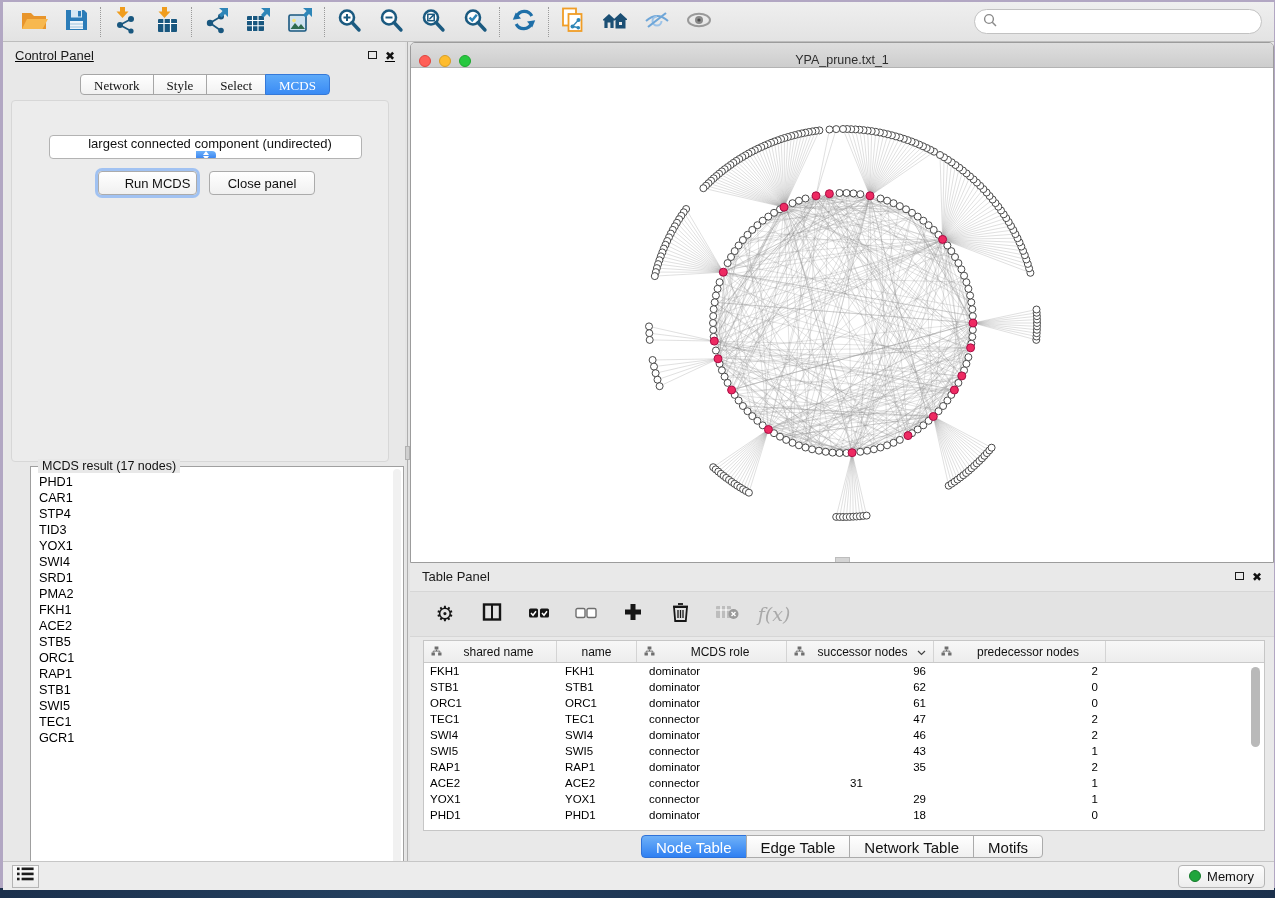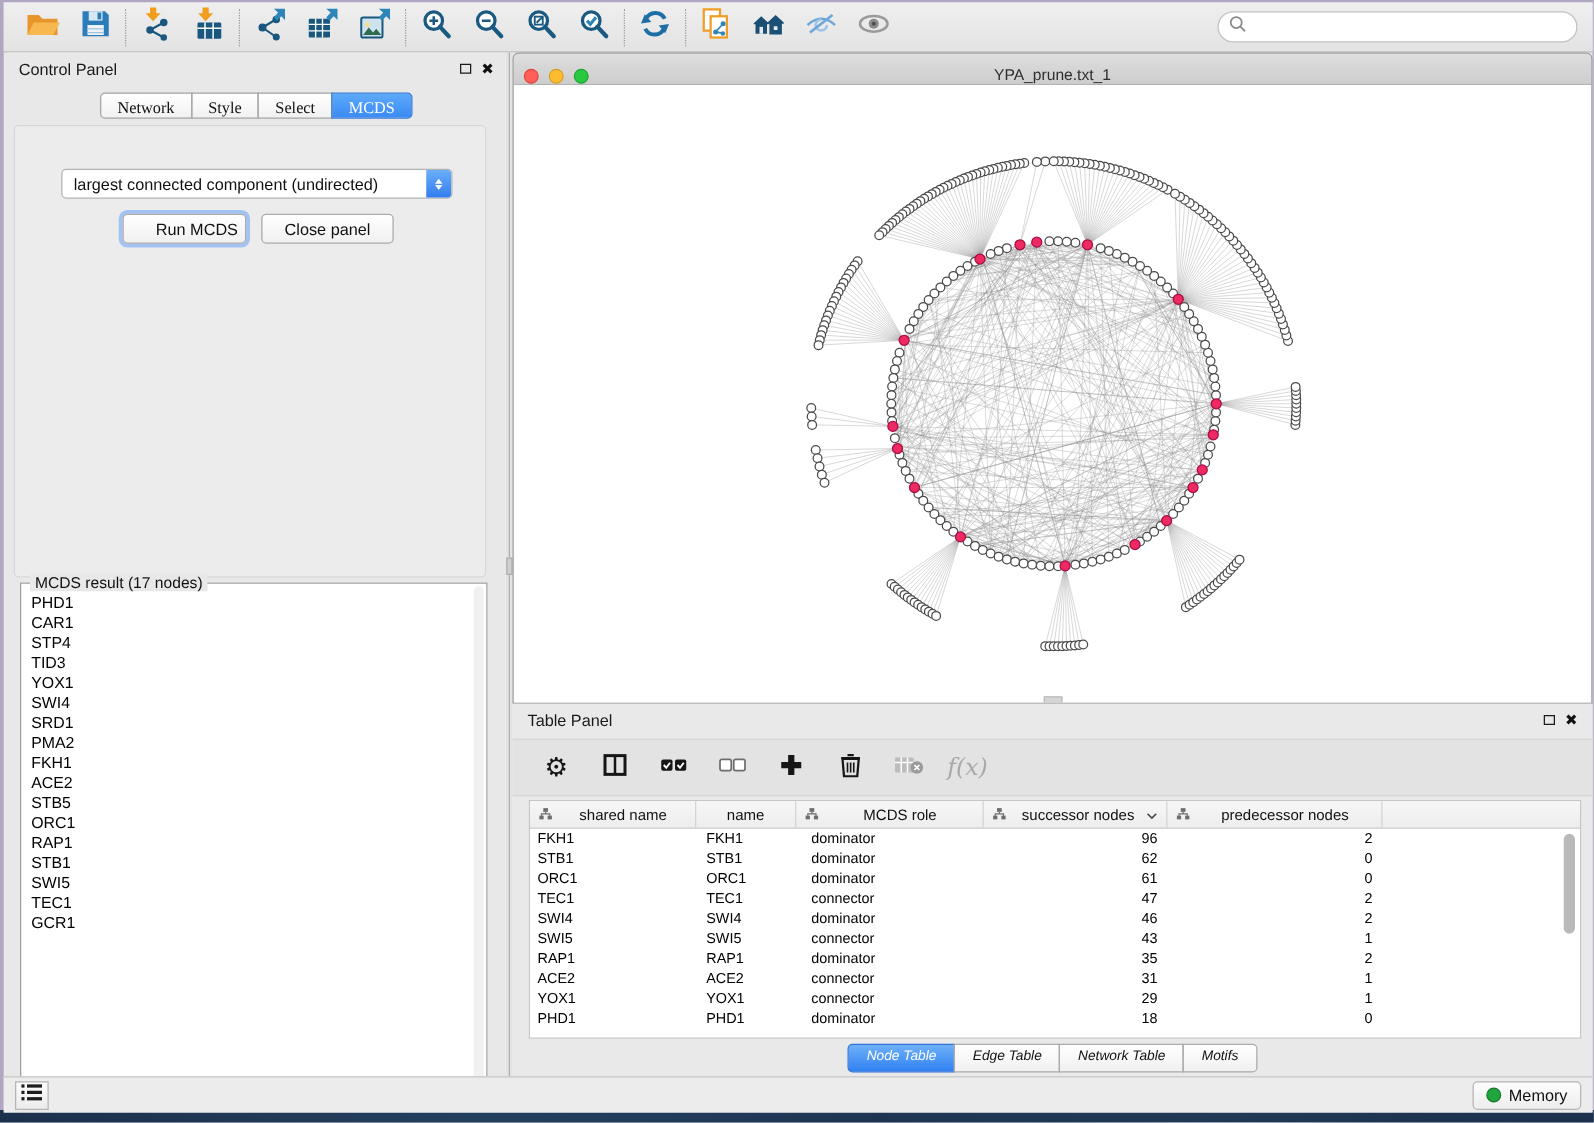--- a/index.html
+++ b/index.html
@@ -15,51 +15,51 @@
     display:flex; align-items:center; padding-left:10px; }
   .tb-btn { width:42px; height:34px; display:flex; align-items:center; justify-content:center; flex:0 0 auto; }
   .tb-sep { width:1px; height:30px; border-left:1px dotted #9a9a9a; margin:0 3px; flex:0 0 auto; }
   .tb-spacer { flex:1; }
   .search-box { width:288px; height:25px; margin-right:12px; background:#fff; border:1px solid #c2c2c2;
     border-radius:13px; display:flex; align-items:center; padding:0 8px; }
   .search-box input { border:none; outline:none; flex:1; font-size:12px; background:transparent; margin-left:5px; }
 
   
   .control-panel { position:absolute; left:2px; top:40px; width:400px; height:821px; background:#e8e8e8; }
-  .panel-header { height:26px; display:flex; align-items:center; padding:0 10px; }
+  .panel-header { height:26px; display:flex; align-items:center; padding:0 10px;text-decoration:underline; }
   .panel-title { font-size:13px; color:#1a1a1a; }
   .panel-btns { margin-left:auto; display:flex; align-items:center; gap:8px; }
   .float-btn { width:9px; height:8px; border:1.6px solid #1a1a1a; display:inline-block; }
   .close-btn { font-size:15px; font-weight:bold; color:#111; line-height:10px; cursor:default; }
   .close-btn::before { content:"\2716"; font-size:12px; }
 
   .seg-tabs { position:absolute; left:0; top:32px; width:100%; display:flex; justify-content:center; }
   .seg-tab { font-size:13px; padding:2px 13px; height:21px; line-height:17px; background:linear-gradient(#ffffff,#f1f1f1);
     border:1px solid #a6a6a6; margin-left:-1px; color:#111;font-family:Liberation Serif, serif; }
   .seg-tab:first-child { border-radius:4px 0 0 4px; margin-left:0; }
   .seg-tab:last-child { border-radius:0 4px 4px 0; }
   .seg-tab.active { background:linear-gradient(#5daaf9,#3a8bf5); color:#fff; border-color:#3579d8; }
 
   .mcds-pane { position:absolute; left:6px; top:58px; width:378px; height:362px; background:#ececec;
     border:1px solid #d7d7d7; border-radius:4px; }
   .opt-label { text-align:center; font-size:13px; margin-top:16px; color:#111; }
   .dropdown { position:absolute; left:37px; top:34px; width:313px; height:24px; background:#fff;
-    border:1px solid #b3b3b3; border-radius:4px; display:flex; align-items:center; overflow:hidden; }
+    border:1px solid #b3b3b3; border-radius:4px; display:flex; align-items:center; overflow:hidden;flex-direction:column; }
   .dd-text { flex:1; font-size:13px; padding-left:9px; color:#111; white-space:nowrap; }
   .dd-stepper { width:20px; height:24px; background:linear-gradient(#6db1fa,#2f7bee); border-radius:0 4px 4px 0;
     display:flex; flex-direction:column; align-items:center; justify-content:center; gap:1px; }
   .dd-up { width:0; height:0; border-left:3.5px solid transparent; border-right:3.5px solid transparent; border-bottom:4.5px solid #fff; }
   .dd-down { width:0; height:0; border-left:3.5px solid transparent; border-right:3.5px solid transparent; border-top:4.5px solid #fff; }
   .btn-row { position:absolute; left:0; top:70px; width:100%; }
   .btn { position:absolute; height:24px; font-size:13px; font-family:inherit; color:#111;
     background:linear-gradient(#ffffff,#f0f0f0); border:1px solid #ababab; border-radius:4px; }
   .btn-run { left:86px; width:99px; box-shadow:0 0 0 3px rgba(100,160,248,0.55);padding-left:20px; }
   .btn-closepanel { left:197px; width:106px; }
 
-  .result-box { position:absolute; left:11px; top:424px; width:374px; height:408px;
+  .result-box { position:absolute; left:25px; top:424px; width:374px; height:408px;
     border:1px solid #9f9f9f; background:#fff; }
   .box-title { position:absolute; top:-8px; left:7px; background:#e8e8e8; padding:0 4px; font-size:12.5px; color:#111; }
   .result-list { position:absolute; left:1px; top:7px; right:11px; bottom:1px; overflow:hidden; padding-left:7px; }
   .list-row { font-size:12.7px; height:16px; line-height:16px; color:#000; }
   .list-scroll { position:absolute; top:2px; right:2px; width:8px; bottom:2px; background:#f1f1f1; border-radius:4px; }
 
   
   .v-splitter { position:absolute; left:402px; top:40px; width:5px; height:821px; background:#e4e4e4; }
   .v-splitter::before { content:""; position:absolute; left:2px; top:0; bottom:0; border-left:1px solid #aeaeae; }
   .v-handle { position:absolute; left:0; top:404px; width:5px; height:14px; background:#cfcfcf; border:1px solid #b0b0b0; }
@@ -90,22 +90,22 @@
     border:1px solid #c6c6c6; overflow:hidden; }
   .t-header { display:flex; height:22px; background:linear-gradient(#f7f7f7,#ededed); border-bottom:1px solid #c9c9c9; }
   .t-hcell { display:flex; align-items:center; font-size:12px; color:#111; border-right:1px solid #d4d4d4; padding:0 4px; }
   .t-hcell .hlabel { flex:1; text-align:center; }
   .t-row { display:flex; height:16px; }
   .t-cell { font-size:11.5px; color:#000; line-height:16px; white-space:nowrap; overflow:hidden; }
   .table-scroll { position:absolute; top:26px; right:4px; width:9px; height:160px; }
   .table-thumb { position:absolute; top:0; left:0; width:9px; height:80px; background:#b9b9b9; border-radius:5px; }
 
   .tp-tabs { position:absolute; left:0; top:272px; width:100%; display:flex; justify-content:center; }
-  .tp-tab { font-size:11px; padding:3px 14px; height:23px; background:linear-gradient(#ffffff,#f0f0f0);
-    border:1px solid #ababab; margin-left:-1px; color:#111;font-style:italic; }
+  .tp-tab { font-size:15px; padding:3px 14px; height:23px; background:linear-gradient(#ffffff,#f0f0f0);
+    border:1px solid #ababab; margin-left:-1px; color:#111; }
   .tp-tab:first-child { border-radius:4px 0 0 4px; margin-left:0; }
   .tp-tab:last-child { border-radius:0 4px 4px 0; }
   .tp-tab.active { background:linear-gradient(#6fb1f8,#2f80f2); color:#fff; border-color:#2f72d8; }
 
   
   .status-bar { position:absolute; left:0; top:859px; width:1271px; height:29px; background:#ececec;
     border-top:1px solid #c6c6c6; display:flex; align-items:center; padding:0 9px; }
   .status-left-btn { width:27px; height:23px; background:linear-gradient(#fcfcfc,#ececec); border:1px solid #b5b5b5;
     display:flex; align-items:center; justify-content:center; }
   .memory-btn { margin-left:auto; height:23px; padding:0 10px; background:linear-gradient(#fdfdfd,#ededed);
@@ -798,21 +798,21 @@
             <div class="t-cell" style="width: 133px; padding-left: 6px;">RAP1</div>
             <div class="t-cell" style="width: 80px; padding-left: 8px;">RAP1</div>
             <div class="t-cell" style="width: 150px; padding-left: 12px;">dominator</div>
             <div class="t-cell" style="width: 147px; text-align: right; padding-right: 8px;">35</div>
             <div class="t-cell" style="width: 172px; text-align: right; padding-right: 8px;">2</div>
           </div>
           <div class="t-row">
             <div class="t-cell" style="width: 133px; padding-left: 6px;">ACE2</div>
             <div class="t-cell" style="width: 80px; padding-left: 8px;">ACE2</div>
             <div class="t-cell" style="width: 150px; padding-left: 12px;">connector</div>
-            <div class="t-cell" style="width: 147px; text-align: right; padding-right: 8px;">31</div>
+            <div class="t-cell" style="width: 147px; text-align: center; padding-right: 8px;">31</div>
             <div class="t-cell" style="width: 172px; text-align: right; padding-right: 8px;">1</div>
           </div>
           <div class="t-row">
             <div class="t-cell" style="width: 133px; padding-left: 6px;">YOX1</div>
             <div class="t-cell" style="width: 80px; padding-left: 8px;">YOX1</div>
             <div class="t-cell" style="width: 150px; padding-left: 12px;">connector</div>
             <div class="t-cell" style="width: 147px; text-align: right; padding-right: 8px;">29</div>
             <div class="t-cell" style="width: 172px; text-align: right; padding-right: 8px;">1</div>
           </div>
           <div class="t-row">

